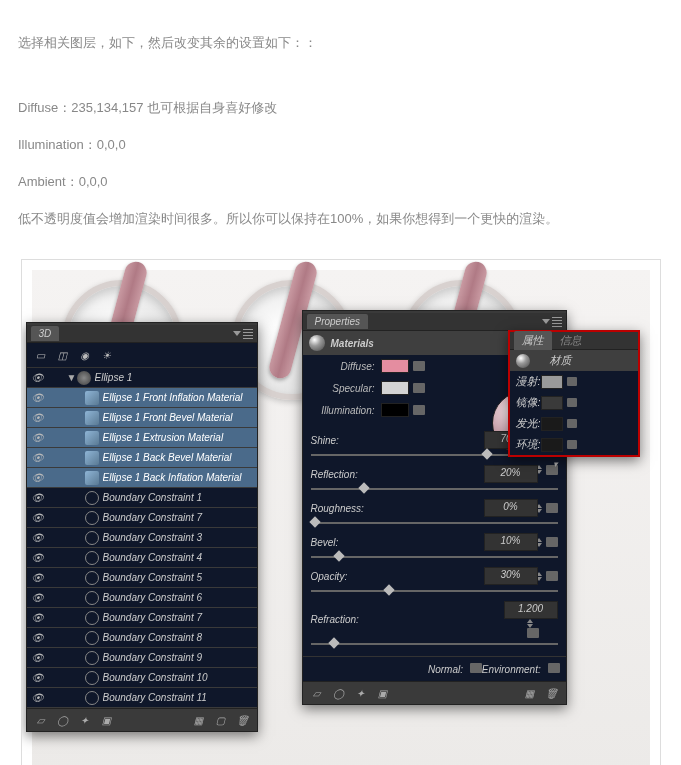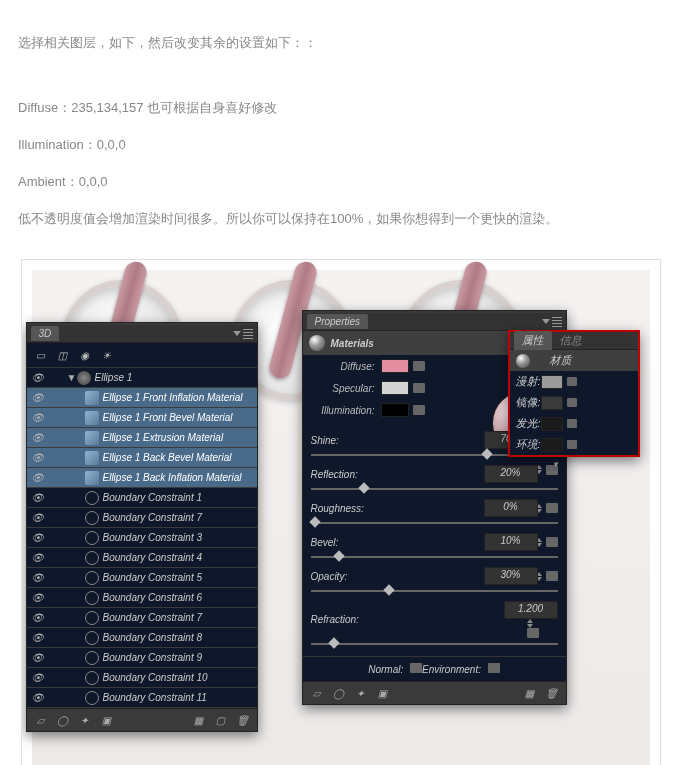--- a/index.html
+++ b/index.html
@@ -47,21 +47,21 @@
   .slider-row { padding: 2px 8px; }
   .slider-row .top { display: flex; justify-content: space-between; align-items: center; }
   .valbox { width: 54px; height: 18px; background: #333; border: 1px solid #222; text-align: center; line-height: 14px; color: #ccc; position: relative; }
   .step { display: inline-flex; flex-direction: column; margin-left: -2px; }
   .step span { width: 0; height: 0; border-left: 3px solid transparent; border-right: 3px solid transparent; }
   .step .up { border-bottom: 4px solid #888; margin-bottom: 1px; }
   .step .dn { border-top: 4px solid #888; }
   .folder { width: 12px; height: 10px; background: #666; border-radius: 1px; display: inline-block; margin-left: 4px; }
   .track { height: 2px; background: #666; margin: 5px 0; position: relative; }
   .thumb { position: absolute; top: -4px; width: 8px; height: 8px; background: #bbb; transform: rotate(45deg); }
-  .normrow { display: flex; align-items: center; padding: 6px 6px; border-top: 1px solid #333; margin-top: 4px; justify-content: center; }
+  .normrow { display: flex; align-items: center; padding: 6px 6px; border-top: 1px solid #333; margin-top: 4px; justify-content: flex-end; }
   
   .propcn { position: absolute; right: 20px; top: 70px; width: 132px; border: 2px solid #b00; font-size: 11px; }
   .propcn-row { display: flex; align-items: center; padding: 3px 6px; gap: 0; }
   .propcn .sw { width: 22px; height: 14px; border: 1px solid #222; }
 </style>
 </head>
 <body>
 
 <div class="article">
   <p>选择相关图层，如下，然后改变其余的设置如下：：</p>

